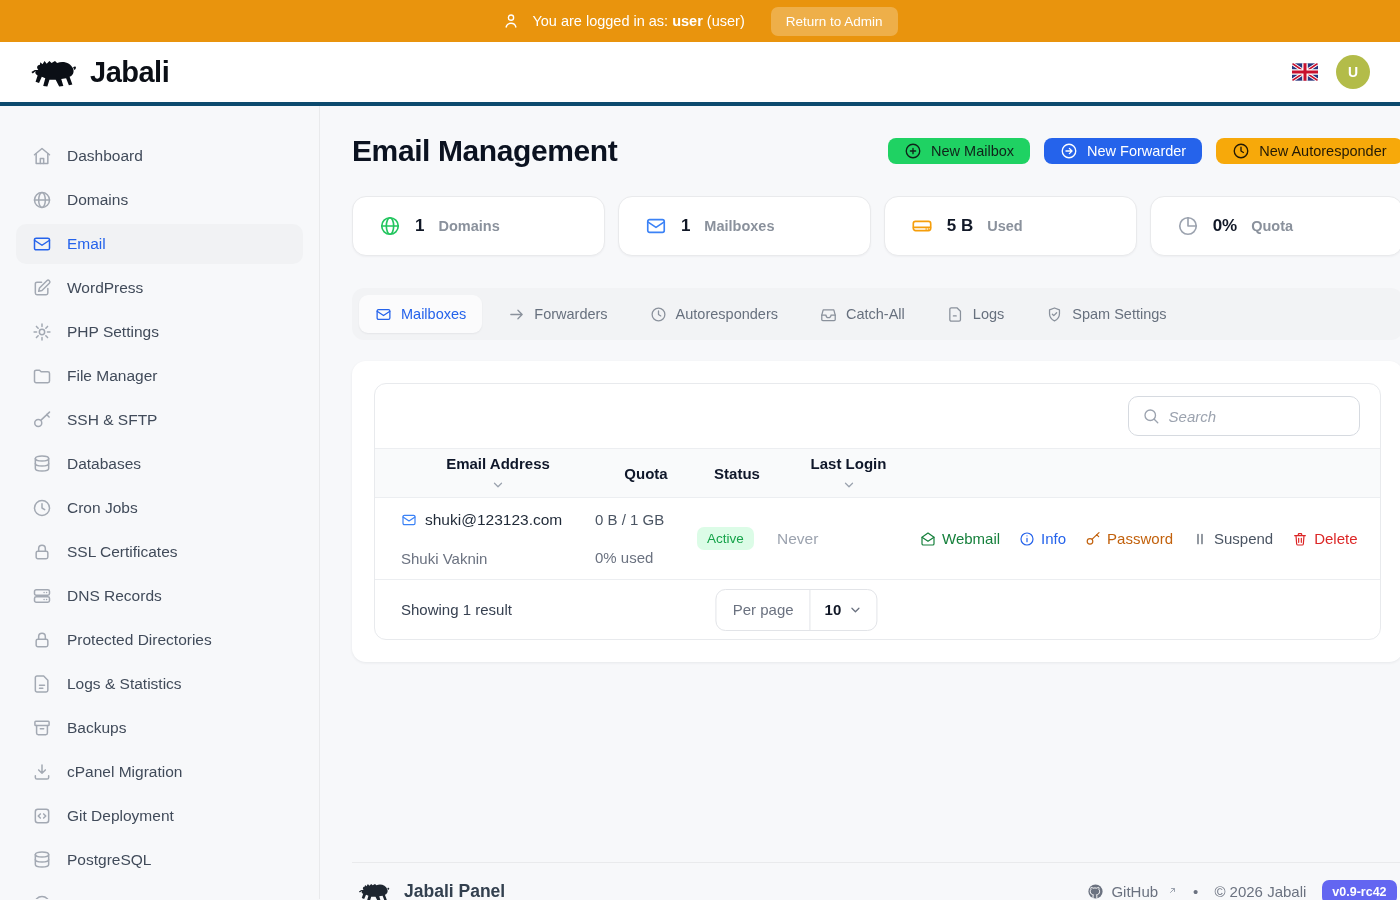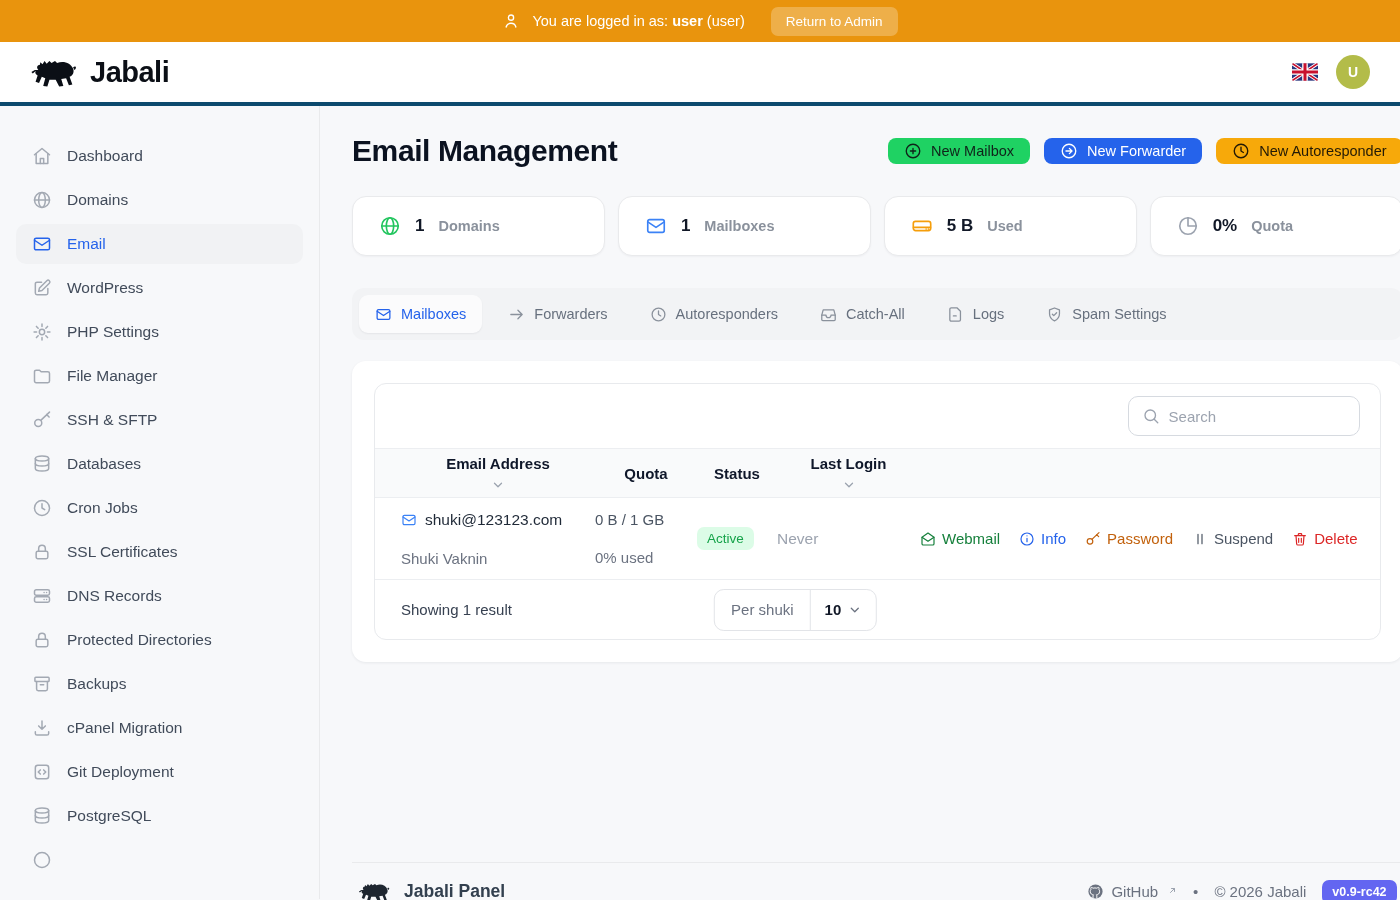--- a/index.html
+++ b/index.html
@@ -54,21 +54,21 @@
   .tab .ic { width:17px; height:17px; color:#8A919C; }
   .tab.active { background:#FBFBFC; color:#2563EB; font-weight:500; box-shadow:0 1px 2px rgba(16,24,40,.06); }
   .tab.active .ic { color:#2563EB; }
 
   
   .content-card { background:#fff; border-radius:14px; box-shadow:0 1px 3px rgba(16,24,40,.07); padding:22px; }
   .table-card { border:1px solid #E8EAED; border-radius:12px; overflow:hidden; }
   .search-row { padding:12px 20px; display:flex; justify-content:flex-end; }
   .search-box { width:232px; height:40px; border:1px solid #D6DAE0; border-radius:10px; display:flex; align-items:center; gap:9px; padding:0 13px; background:#fff; }
   .search-box .ic { width:18px; height:18px; color:#9CA3AF; flex:none; }
-  .search-box input { border:none; outline:none; font-size:15px; font-family:inherit; color:#374151; width:100%; background:transparent; }
+  .search-box input { border:none; outline:none; font-size:15px; font-family:inherit; color:#374151; width:100%; background:transparent;font-style:italic; }
   .search-box input::placeholder { color:#9CA3AF; }
 
   .tgrid { display:grid; grid-template-columns:194px 102px 80px 143px 1fr; align-items:center; padding:0 22px 0 26px; }
   .thead { background:#F9FAFB; border-top:1px solid #ECEEF1; border-bottom:1px solid #ECEEF1; height:50px; font-size:15px; font-weight:700; color:#0F172A; }
   .th { display:flex; align-items:center; gap:6px;flex-direction:column; }
   .th .ic { width:14px; height:14px; color:#9CA3AF; }
   .trow { height:81px; }
   .cell-email .l1 { display:flex; align-items:center; gap:8px; font-size:15.5px; color:#1F2937; }
   .cell-email .l1 .ic { width:16px; height:16px; color:#3B82F6; flex:none; }
   .cell-sub { font-size:15px; color:#6B7280; margin-top:21px; }
@@ -338,20 +338,26 @@
       <svg class="ic" viewBox="0 0 24 24" fill="none" stroke="currentColor" stroke-width="1.8" stroke-linecap="round" stroke-linejoin="round">
           <use href="#i-server"></use>
         </svg>
       <span>DNS Records</span>
     </div>
     <div class="side-item">
       <svg class="ic" viewBox="0 0 24 24" fill="none" stroke="currentColor" stroke-width="1.8" stroke-linecap="round" stroke-linejoin="round">
           <use href="#i-lock"></use>
         </svg>
       <span>Protected Directories</span>
+    </div>
+    <div class="side-item">
+      <svg class="ic" viewBox="0 0 24 24" fill="none" stroke="currentColor" stroke-width="1.8" stroke-linecap="round" stroke-linejoin="round">
+          <use href="#i-file-text"></use>
+        </svg>
+      <span>Logs &amp; Statistics</span>
     </div>
     <div class="side-item">
       <svg class="ic" viewBox="0 0 24 24" fill="none" stroke="currentColor" stroke-width="1.8" stroke-linecap="round" stroke-linejoin="round">
           <use href="#i-archive"></use>
         </svg>
       <span>Backups</span>
     </div>
     <div class="side-item">
       <svg class="ic" viewBox="0 0 24 24" fill="none" stroke="currentColor" stroke-width="1.8" stroke-linecap="round" stroke-linejoin="round">
           <use href="#i-download"></use>
@@ -556,21 +562,21 @@
                   <use href="#i-trash"></use>
                 </svg>
               <span>Delete</span>
             </button>
           </div>
         </div>
 
         <div class="pag-row">
           <span class="showing">Showing 1 result</span>
           <div class="perpage">
-            <span class="pp-label">Per shuki</span>
+            <span class="pp-label">Per page</span>
             <span class="pp-value">
               <span>10</span>
               <svg class="ic" viewBox="0 0 24 24" fill="none" stroke="currentColor" stroke-width="2.2" stroke-linecap="round" stroke-linejoin="round">
                   <use href="#i-chevron"></use>
                 </svg>
             </span>
           </div>
         </div>
 
       </div>

